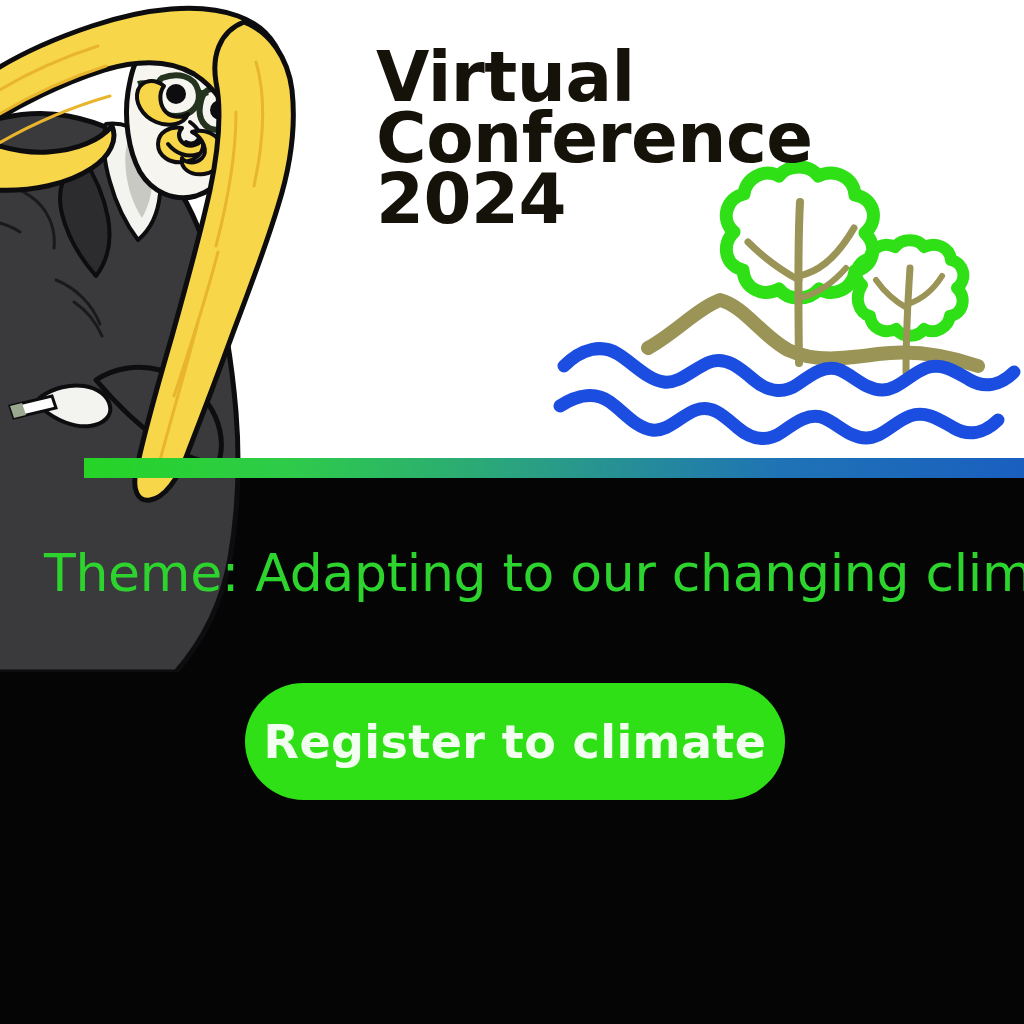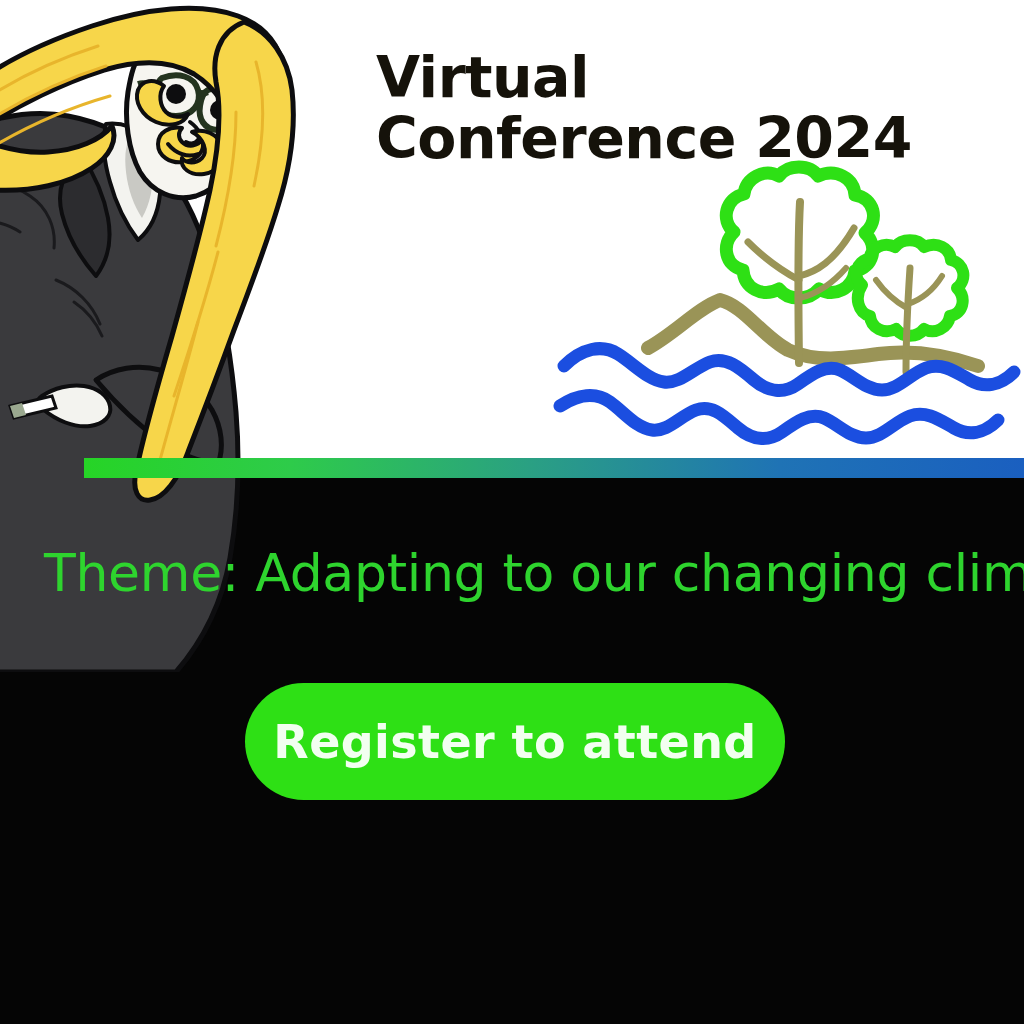--- a/index.html
+++ b/index.html
@@ -46,21 +46,21 @@
 
   
   .headline {
     position: absolute;
     left: 376px;
     top: 47px;
     width: 620px;
     color: #15120a;
     font-family: "DejaVu Sans", sans-serif;
     font-weight: bold;
-    font-size: 57px;
+    font-size: 69px;
     line-height: 61px;
     letter-spacing: -0.5px;
     white-space: pre-line;
   }
 
   
   .theme-line {
     position: absolute;
     left: 44px;
     top: 543px;
@@ -267,15 +267,15 @@
     </g>
   </svg>
 
   <div class="divider"></div>
 
   <div class="headline">Virtual
 Conference 2024</div>
 
   <div class="theme-line">Theme: Adapting to our changing climate</div>
 
-  <button class="cta-button">Register to attend</button>
+  <button class="cta-button">Register to climate</button>
 
 </div>
 
 </body></html>

